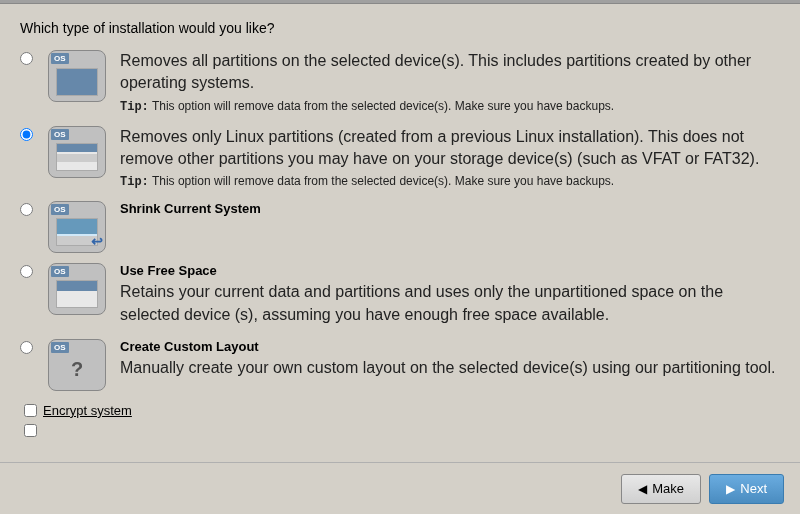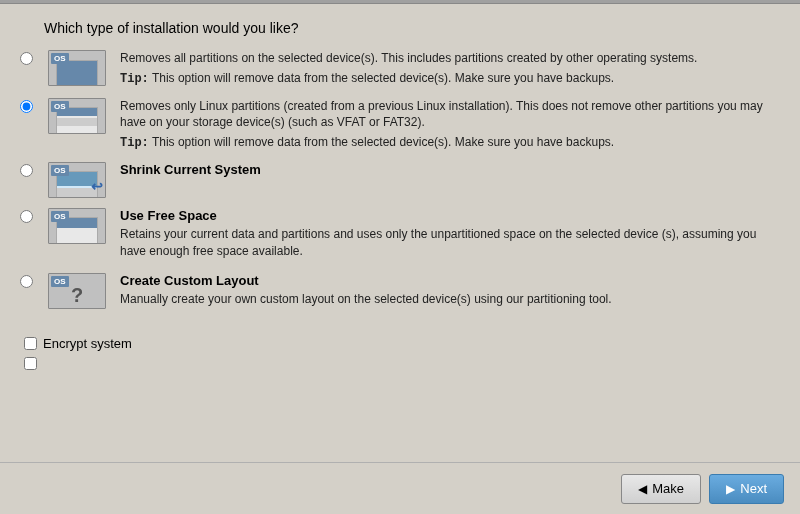--- a/index.html
+++ b/index.html
@@ -20,21 +20,20 @@
     }
     .main-content {
       flex: 1;
       padding: 16px 20px 10px 20px;
       overflow: hidden;
     }
     .question {
       font-size: 14px;
       margin-bottom: 14px;
       font-weight: normal;
-      margin-left: 24px;
     }
     .option-row {
       display: flex;
       align-items: flex-start;
       margin-bottom: 10px;
     }
     .radio-cell {
       width: 28px;
       flex-shrink: 0;
       padding-top: 2px;
@@ -43,24 +42,24 @@
       margin: 0;
       cursor: pointer;
     }
     .icon-cell {
       width: 64px;
       flex-shrink: 0;
       margin-right: 8px;
     }
     .disk-icon {
       width: 58px;
-      height: 36px;
+      height: 52px;
       background: #c0c0c0;
       border: 1px solid #888;
-      border-radius: 1px;
+      border-radius: 8px;
       position: relative;
       display: flex;
       align-items: center;
       justify-content: center;
       overflow: hidden;
     }
     .disk-icon .os-label {
       position: absolute;
       top: 2px;
       left: 2px;
@@ -79,37 +78,38 @@
     }
     .option-content {
       flex: 1;
     }
     .option-title {
       font-weight: bold;
       font-size: 13px;
       margin-bottom: 3px;
     }
     .option-desc {
-      font-size: 12px;
+      font-size: 16px;
       color: #222;
       margin-bottom: 3px;
       line-height: 1.4;
     }
     .option-tip {
       font-size: 12px;
       color: #222;
       line-height: 1.4;
     }
     .option-tip b {
       font-weight: bold;
       font-family: Liberation Mono, monospace;
     }
     .checkboxes {
-      margin-top: 26px;
+      margin-top: 12px;
       margin-left: 4px;
+      text-decoration: underline;
     }
     .checkbox-row {
       display: flex;
       align-items: center;
       margin-bottom: 6px;
     }
     .checkbox-row input[type="checkbox"] {
       margin-right: 6px;
       cursor: pointer;
     }

